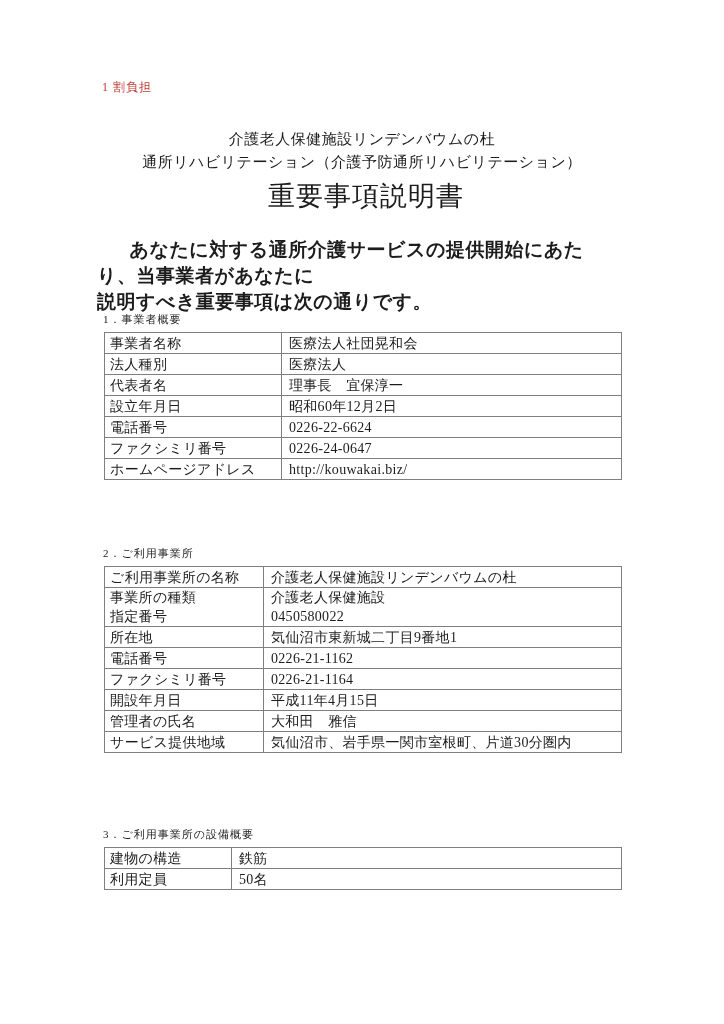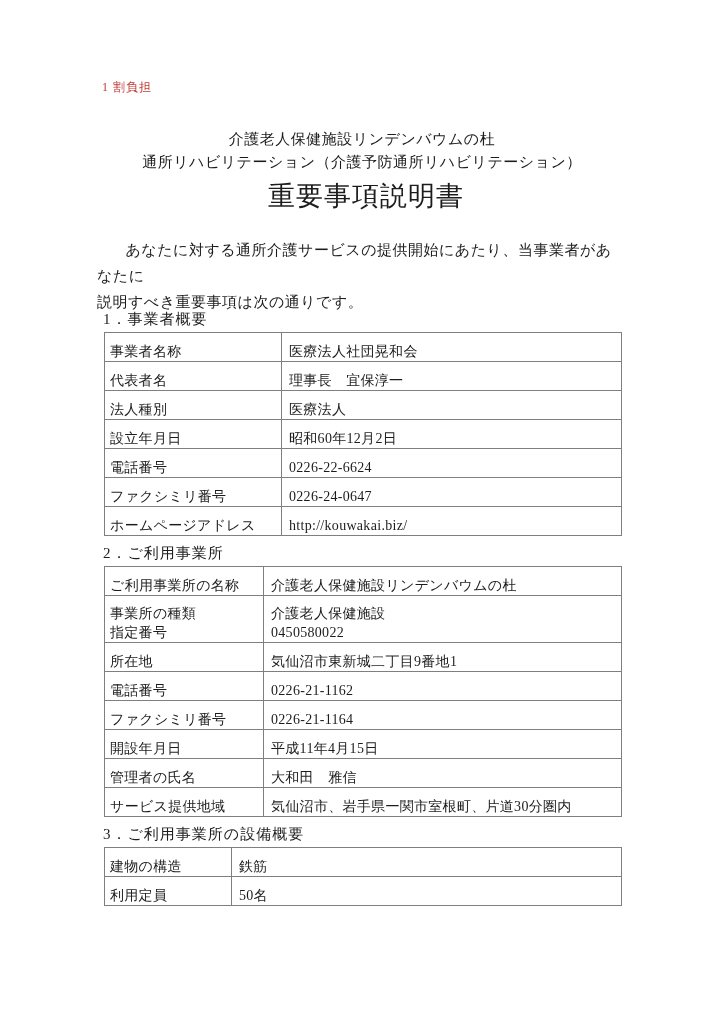--- a/index.html
+++ b/index.html
@@ -42,54 +42,55 @@
     font-size: 27px;
     line-height: 34px;
     letter-spacing: 1px;
     padding-left: 8px;
   }
   .intro {
     position: absolute;
     left: 97px;
     top: 237px;
     width: 522px;
-    font-size: 15px;
+    font-size: 19px;
     line-height: 26px;
     white-space: pre-line;
     text-indent: 13px;
     letter-spacing: 0.5px;
+    font-weight: bold;
   }
   .section {
     position: absolute;
     left: 103px;
     width: 520px;
   }
   .section-1 { top: 310px; }
   .section-2 { top: 544px; }
   .section-3 { top: 825px; }
   .section h2 {
     margin: 0 0 4px 0;
-    font-size: 15px;
+    font-size: 11px;
     font-weight: normal;
     line-height: 18px;
     letter-spacing: 1px;
   }
   table.info-table {
     border-collapse: collapse;
     width: 518px;
     table-layout: fixed;
     margin-left: 1px;
   }
   table.info-table td {
     border: 1px solid #7f7f7f;
     font-size: 14px;
     line-height: 19px;
     height: 20px;
     vertical-align: middle;
-    padding: 8px 4px 0 5px;
+    padding: 0 4px 0 5px;
     white-space: pre-line;
     overflow: hidden;
     letter-spacing: 0.3px;
   }
   table.info-table td.value-cell {
     padding-left: 7px;
   }
   table.t1 td.label-cell { width: 167px; }
   table.t2 td.label-cell { width: 149px; }
   table.t3 td.label-cell { width: 117px; }
@@ -112,26 +113,26 @@
 
   <div class="section section-1">
     <h2>1．事業者概要</h2>
     <table class="info-table t1">
       <tbody>
           <tr>
             <td class="label-cell">事業者名称</td>
             <td class="value-cell">医療法人社団晃和会</td>
           </tr>
           <tr>
+            <td class="label-cell">法人種別</td>
+            <td class="value-cell">医療法人</td>
+          </tr>
+          <tr>
             <td class="label-cell">代表者名</td>
             <td class="value-cell">理事長　宜保淳一</td>
-          </tr>
-          <tr>
-            <td class="label-cell">法人種別</td>
-            <td class="value-cell">医療法人</td>
           </tr>
           <tr>
             <td class="label-cell">設立年月日</td>
             <td class="value-cell">昭和60年12月2日</td>
           </tr>
           <tr>
             <td class="label-cell">電話番号</td>
             <td class="value-cell">0226-22-6624</td>
           </tr>
           <tr>

